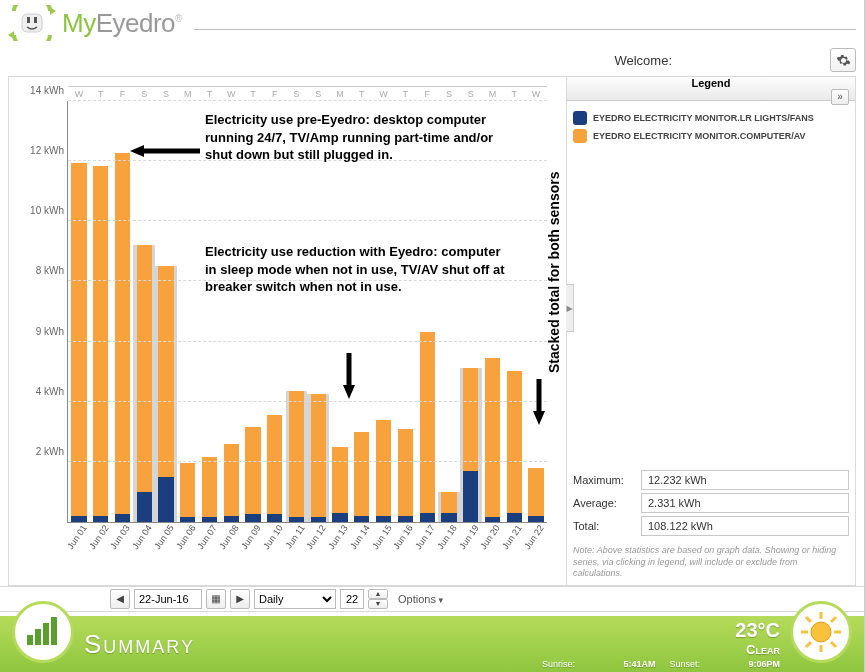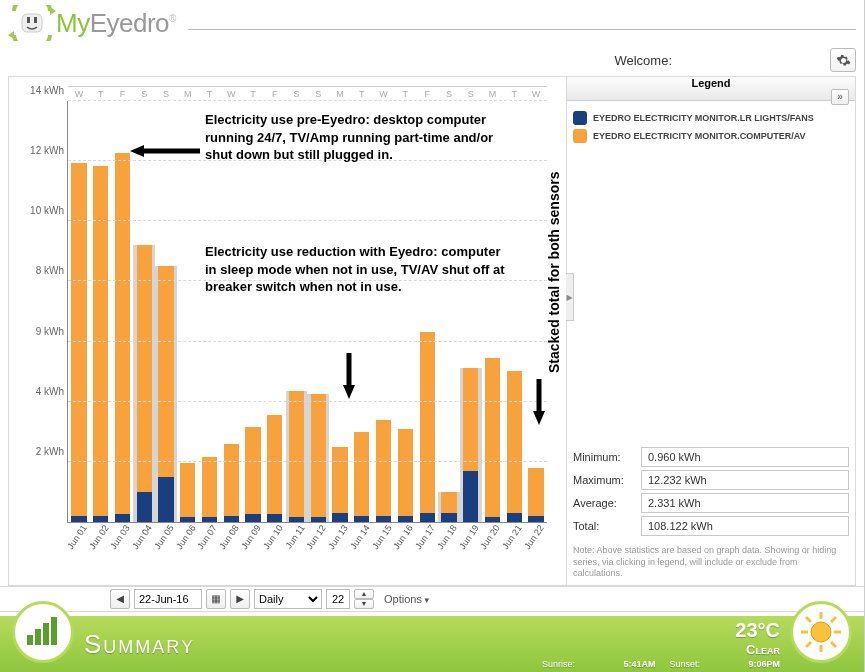--- a/index.html
+++ b/index.html
@@ -7,21 +7,21 @@
     font-family: Arial, Helvetica, sans-serif;
     font-size: 12px;
     width: 865px; height: 672px;
     background: #fff;
     position: relative;
     overflow: hidden;
     border-right:1px solid #ccc;
   }
   
   .topbar { display:flex; align-items:center; height:46px; padding:0 8px; }
-  .logo { display:flex; align-items:center; gap:0; }
+  .logo { display:flex; align-items:center; gap:6px; }
   .logo-icn { width:48px; height:36px; }
   .logo-text { font-size:26px; color:#999; font-weight:300; letter-spacing:-0.5px;}
   .logo-text b { color:#8bc53f; font-weight:400; }
   .header-line { flex:1; height:1px; background:#bbb; margin-left:12px; margin-top:12px;}
   .welcome-row { display:flex; justify-content:flex-end; align-items:center; padding:2px 8px 4px; font-size:13px; color:#333;}
   .gear-btn { width:26px; height:24px; border:1px solid #bbb; background:linear-gradient(#fff,#f2f2f2); border-radius:3px; margin-left:8px; display:flex; align-items:center; justify-content:center; cursor:pointer;}
   .gear-btn svg { width:15px; height:15px; fill:#555;}
   
   .work { display:flex; padding:0 8px; height:510px; }
   .chart-pane { flex:1; position:relative; border:1px solid #d9d9d9; border-right:none; padding:6px 2px 6px 0;}
@@ -53,21 +53,21 @@
   .legend-body { padding:6px; }
   .legend-item { display:flex; align-items:center; gap:6px; margin:4px 0; font-size:9px; font-weight:bold; color:#444;}
   .swatch { width:14px; height:14px; border-radius:3px; }
   .swatch.orange{background:#f8a23e;} .swatch.blue{background:#1a3e7e;}
   .right-spacer { flex:1; position:relative;}
   .collapse-tab { position:absolute; left:-1px; top:50%; transform:translateY(-50%); width:8px; height:48px; border:1px solid #ccc; background:#eee; border-left:none; font-size:8px; line-height:48px; text-align:center; color:#888; cursor:pointer;}
   .stats { padding:4px 6px;}
   .stat-row { display:flex; align-items:center; margin:3px 0;}
   .stat-row label { width:68px; font-size:11px; color:#333;}
   .stat-row .val { flex:1; border:1px solid #c8c8c8; padding:3px 6px; font-size:11px; color:#333; background:#fff;}
-  .note { font-size:9px; color:#999; padding:2px 6px 6px; line-height:1.25;}
+  .note { font-size:9px; color:#999; padding:2px 6px 6px; line-height:1.25;font-style:italic;}
   
   .toolbar { display:flex; align-items:center; gap:4px; padding:2px 8px 2px 110px; height:26px; border-top:1px solid #d8d8d8; border-bottom:1px solid #d8d8d8;}
   .tbtn { width:20px; height:20px; border:1px solid #bbb; background:linear-gradient(#fff,#eee); border-radius:2px; font-size:10px; text-align:center; line-height:18px; cursor:pointer; color:#444;}
   .tinput { height:20px; border:1px solid #bbb; padding:0 4px; font-size:11px; background:#fff;}
   .date-inp { width:68px;} .num-inp{width:24px;text-align:center;}
   .tsel { height:20px; border:1px solid #bbb; font-size:11px; background:#fff;}
   .opts { font-size:11px; color:#555; padding-left:6px;}
   .opts::after{content:" ▾"; font-size:9px;}
   
   .summary-bar { position:absolute; left:0; bottom:0; height:56px; width:100%; background:linear-gradient(#b5db5a,#8fc63f); display:flex; align-items:center; color:#fff; padding:0 12px;}
@@ -298,24 +298,20 @@
         <div class="legend-item">
           <span class="swatch orange"></span>
           <span>EYEDRO ELECTRICITY MONITOR.COMPUTER/AV</span>
         </div>
       </div>
     <div class="right-spacer">
       <div class="collapse-tab">▶</div>
     </div>
     <div class="stats">
       <div class="stat-row">
-          <label>Minimum:</label>
-          <div class="val">0.960 kWh</div>
-        </div>
-      <div class="stat-row">
           <label>Maximum:</label>
           <div class="val">12.232 kWh</div>
         </div>
       <div class="stat-row">
           <label>Average:</label>
           <div class="val">2.331 kWh</div>
         </div>
       <div class="stat-row">
           <label>Total:</label>
           <div class="val">108.122 kWh</div>
@@ -323,21 +319,21 @@
     </div>
     <div class="note">Note: Above statistics are based on graph data. Showing or hiding series, via clicking in legend, will include or exclude from calculations.</div>
   </div>
 </div>
 
 <div class="toolbar">
   <div class="tbtn">◀</div>
   <input class="tinput date-inp" value="22-Jun-16" style="">
   <div class="tbtn">▦</div>
   <div class="tbtn">▶</div>
-  <select class="tsel" style="width:68px"><option>Daily</option></select>
+  <select class="tsel" style="width:82px"><option>Daily</option></select>
   <input class="tinput num-inp" value="22" style="">
   <div style="display:flex;flex-direction:column">
     <div class="tbtn" style="height:10px;line-height:8px;font-size:7px">▲</div>
     <div class="tbtn" style="height:10px;line-height:8px;font-size:7px">▼</div>
   </div>
   <span class="opts">Options</span>
 </div>
 
 <div class="summary-bar">
   <div class="badge">

